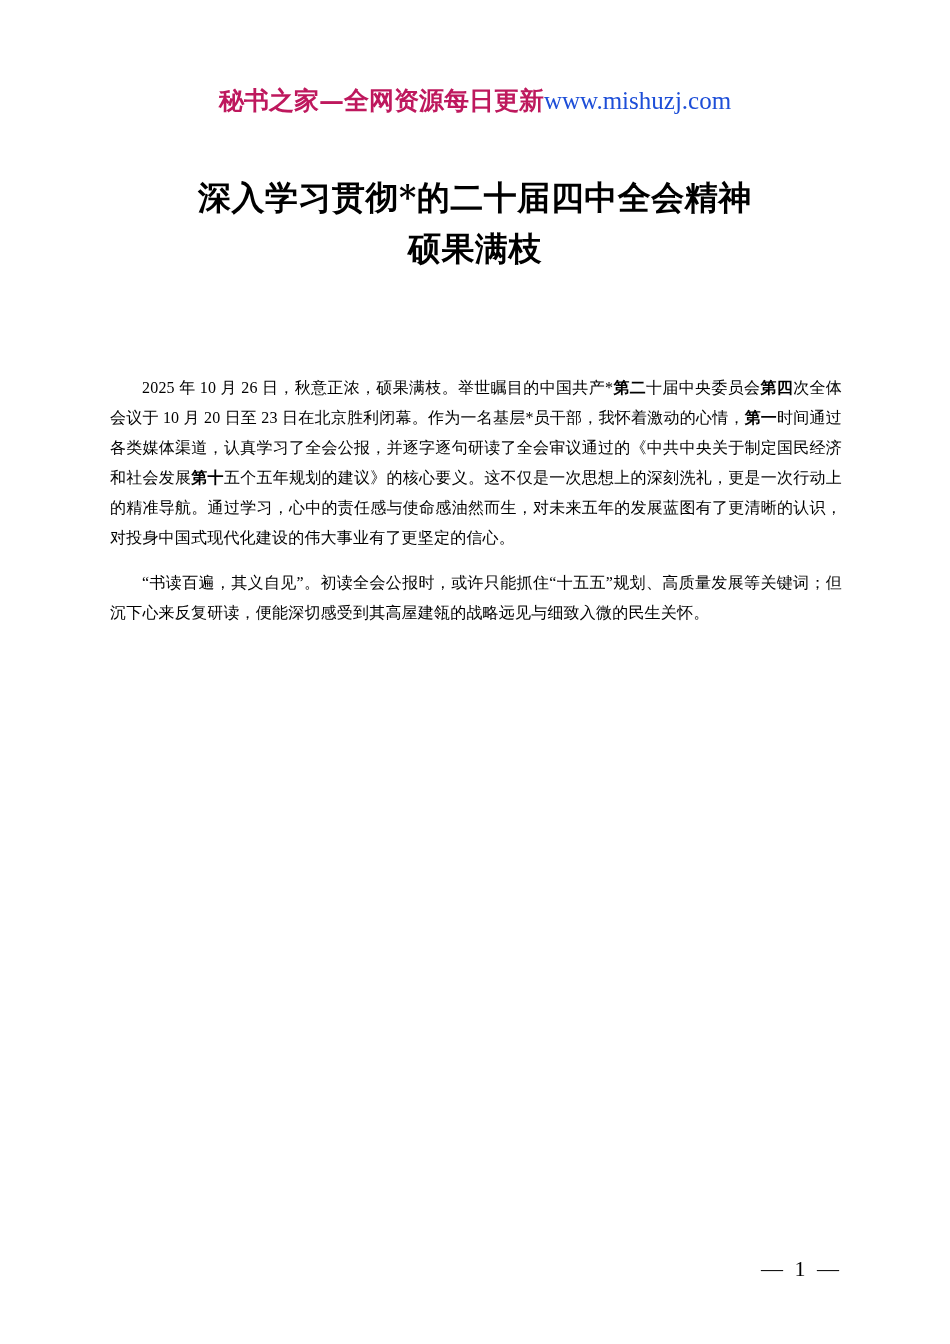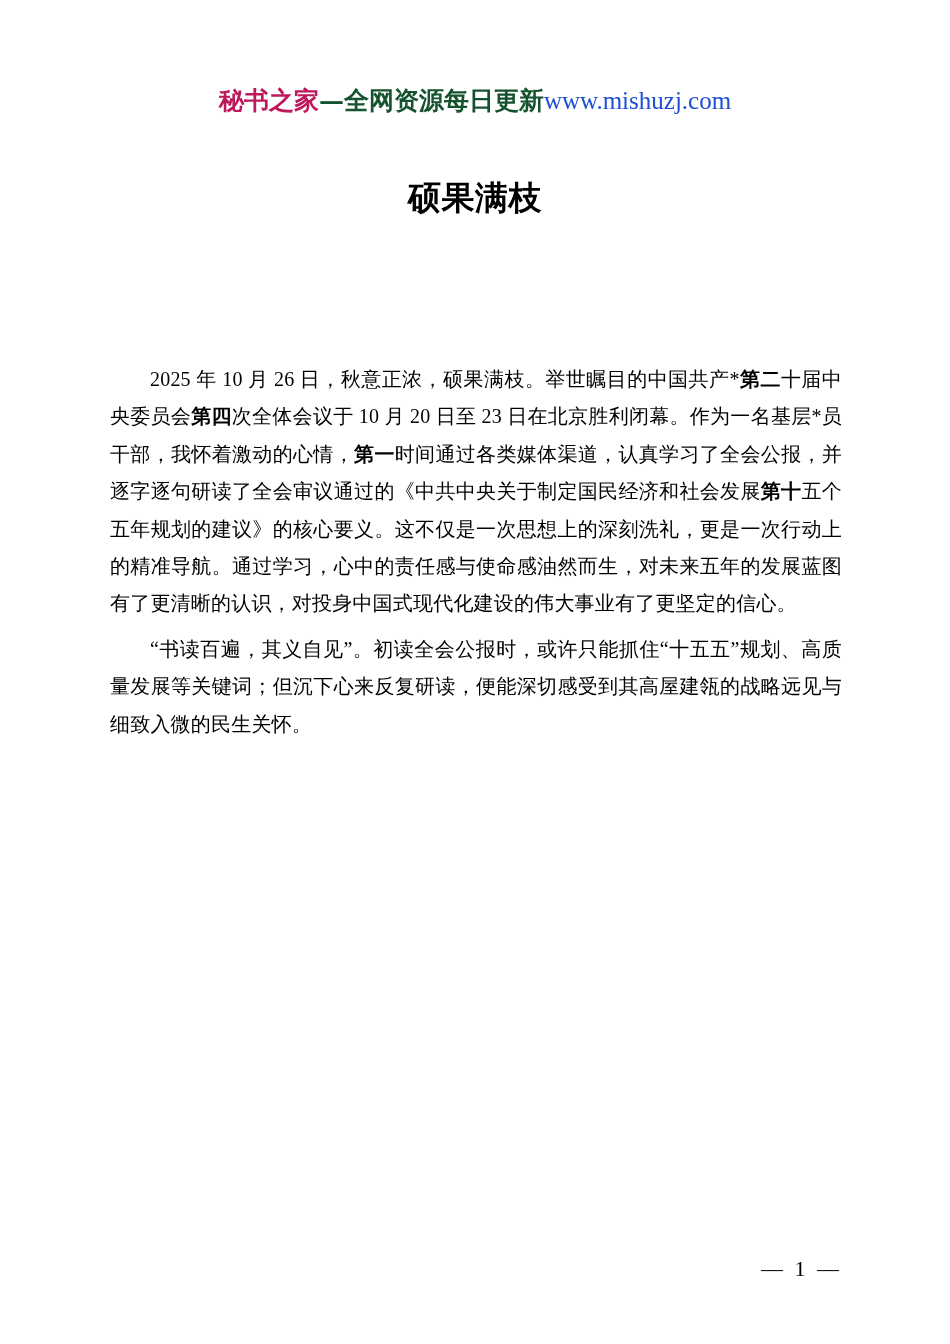--- a/index.html
+++ b/index.html
@@ -28,21 +28,21 @@
     font-size: 25px;
     line-height: 1.2;
     white-space: nowrap;
   }
   .header .brand {
     color: #be185d;
     font-weight: bold;
     font-family: "DejaVu Serif", "Liberation Serif", serif;
   }
   .header .tagline {
-    color: #14532d;
+    color: #be185d;
     font-weight: bold;
     font-family: "DejaVu Serif", "Liberation Serif", serif;
   }
   .header .url {
     color: #1d4ed8;
     font-family: Liberation Serif, serif;
   }
   .title-block {
     position: absolute;
     left: 110px;
@@ -55,22 +55,22 @@
     line-height: 1.55;
     letter-spacing: 0.5px;
   }
   .body-block {
     position: absolute;
     left: 110px;
     right: 108px;
     top: 357px;
   }
   p.para {
-    margin: 4px 0 8px 0;
-    font-size: 20px;
+    margin: 16px 0 8px 0;
+    font-size: 16px;
     line-height: 1.87;
     text-align: justify;
     text-justify: inter-ideograph;
     text-indent: 2em;
     letter-spacing: 0.2px;
   }
   p.para.tight {
     margin-bottom: 6px;
   }
   b.bold {
@@ -91,20 +91,21 @@
 </head>
 <body>
 
 <div class="page">
 
   <div class="header">
     <span class="brand">秘书之家</span><span class="tagline">—全网资源每日更新</span><span class="url">www.mishuzj.com</span>
   </div>
 
   <div class="title-block">
+    <div>深入学习贯彻*的二十届四中全会精神</div>
     <div>硕果满枝</div>
   </div>
 
   <div class="body-block">
 
     <p class="para"><span>2025 年 10 月 26 日，秋意正浓，硕果满枝。举世瞩目的中国共产*</span><b class="bold">第二</b><span>十届中央委员会</span><b class="bold">第四</b><span>次全体会议于 10 月 20 日至 23 日在北京胜利闭幕。作为一名基层*员干部，我怀着激动的心情，</span><b class="bold">第一</b><span>时间通过各类媒体渠道，认真学习了全会公报，并逐字逐句研读了全会审议通过的《中共中央关于制定国民经济和社会发展</span><b class="bold">第十</b><span>五个五年规划的建议》的核心要义。这不仅是一次思想上的深刻洗礼，更是一次行动上的精准导航。通过学习，心中的责任感与使命感油然而生，对未来五年的发展蓝图有了更清晰的认识，对投身中国式现代化建设的伟大事业有了更坚定的信心。</span></p>
 
 
     <p class="para">“书读百遍，其义自见”。初读全会公报时，或许只能抓住“十五五”规划、高质量发展等关键词；但沉下心来反复研读，便能深切感受到其高屋建瓴的战略远见与细致入微的民生关怀。</p>
 

